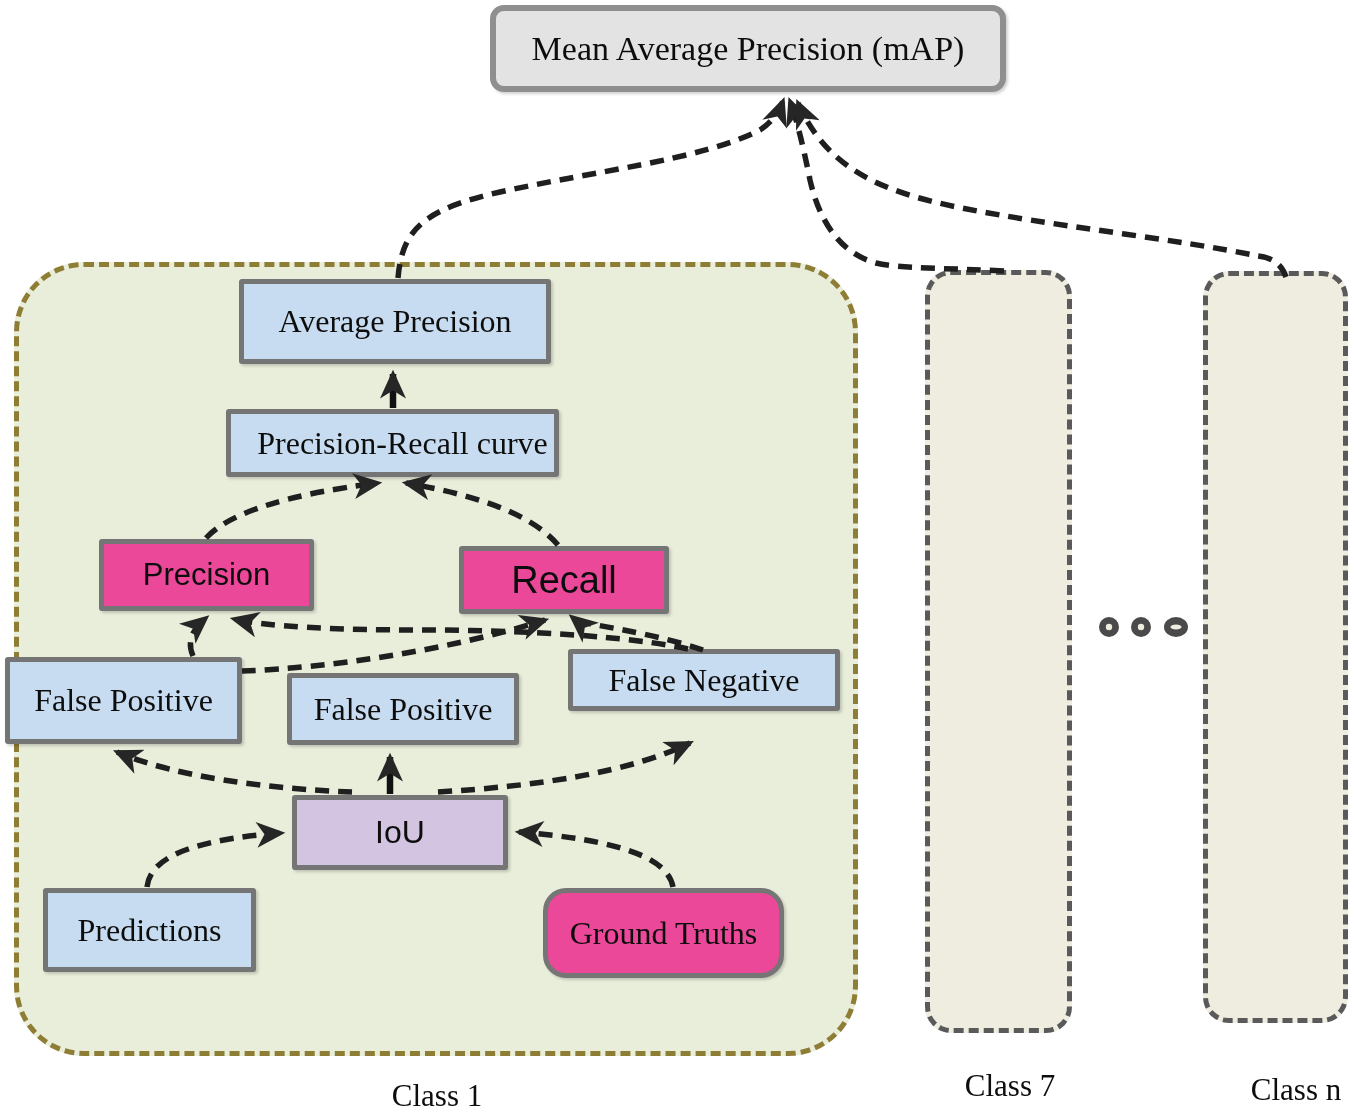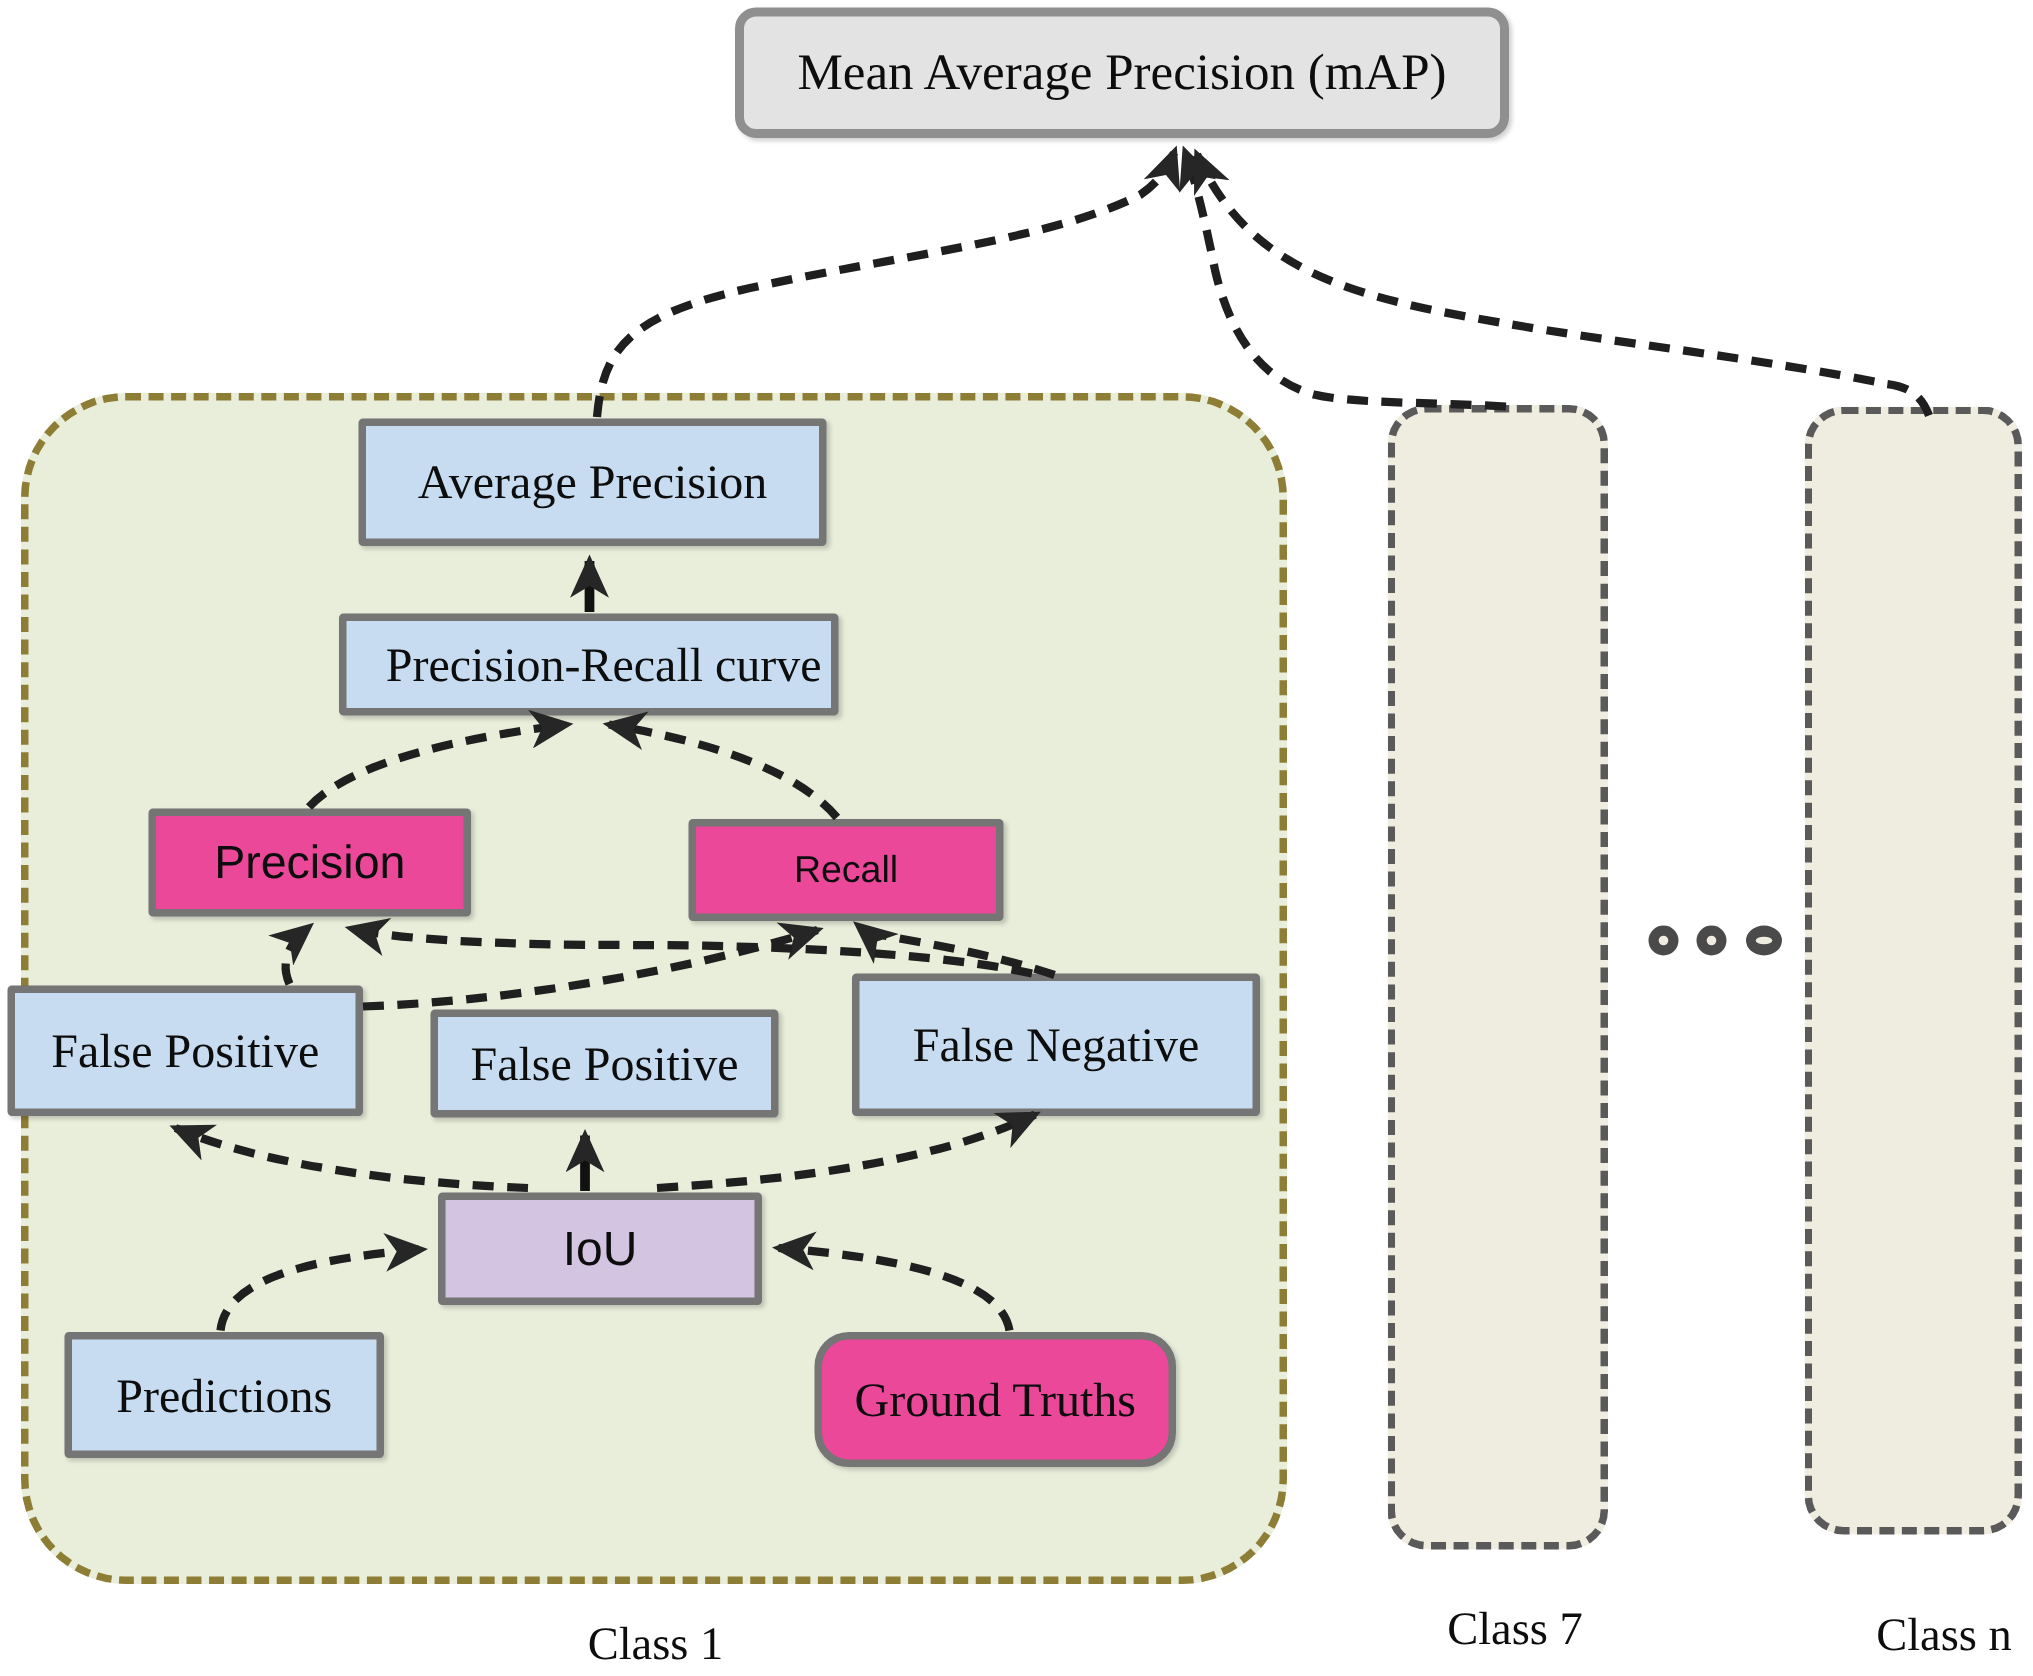--- a/index.html
+++ b/index.html
@@ -51,33 +51,33 @@
   </div>
 
   <div class="node blue" style="left:226px;top:409px;width:333px;height:68px;padding-left:20px;">
     <span>Precision-Recall curve</span>
   </div>
 
   <div class="node pink sans" style="left:99px;top:539px;width:215px;height:72px;font-size:31px;">
     <span>Precision</span>
   </div>
 
-  <div class="node pink sans" style="left:459px;top:546px;width:210px;height:68px;font-size:25px;">
+  <div class="node pink sans" style="left:459px;top:546px;width:210px;height:68px;font-size:38px;">
     <span>Recall</span>
   </div>
 
   <div class="node blue" style="left:5px;top:657px;width:237px;height:87px;">
     <span>False Positive</span>
   </div>
 
   <div class="node blue" style="left:287px;top:673px;width:232px;height:72px;">
     <span>False Positive</span>
   </div>
 
-  <div class="node blue" style="left:568px;top:649px;width:272px;height:95px;">
+  <div class="node blue" style="left:568px;top:649px;width:272px;height:62px;">
     <span>False Negative</span>
   </div>
 
   <div class="node purple sans" style="left:292px;top:795px;width:216px;height:75px;">
     <span>IoU</span>
   </div>
 
   <div class="node blue" style="left:43px;top:888px;width:213px;height:84px;">
     <span>Predictions</span>
   </div>

